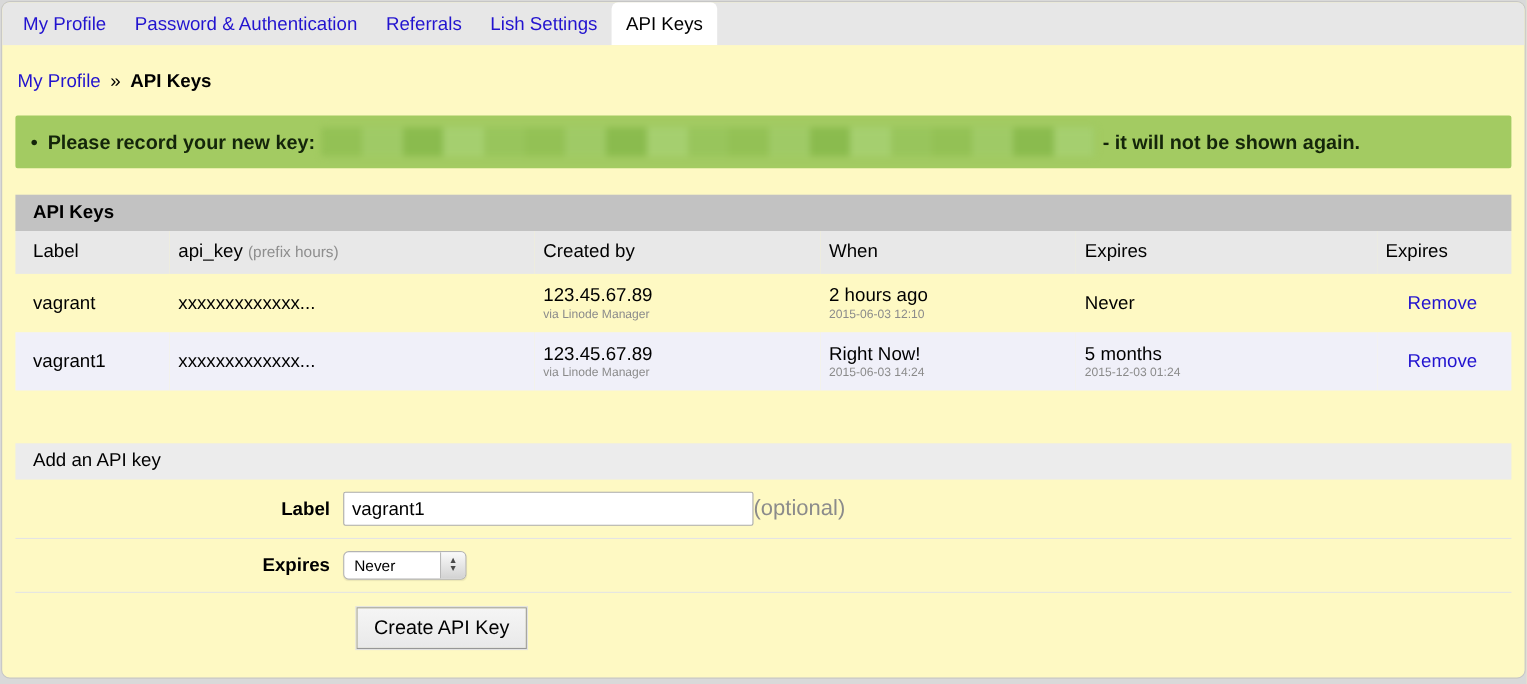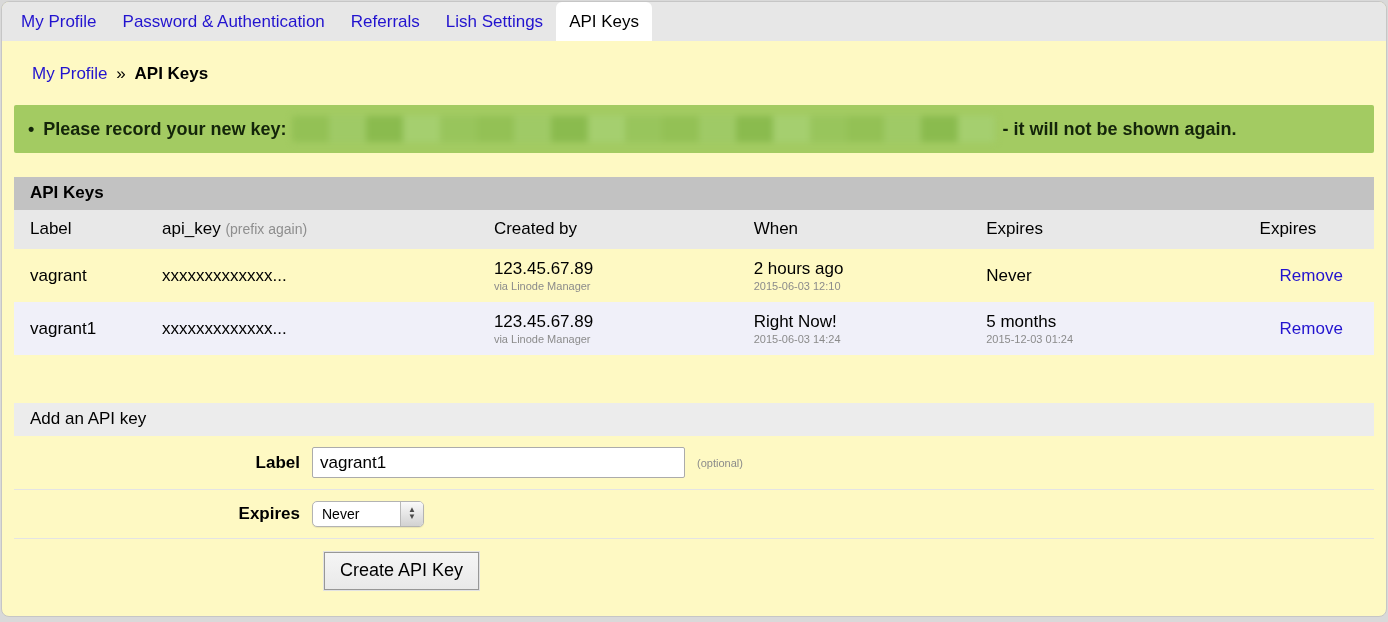--- a/index.html
+++ b/index.html
@@ -34,21 +34,21 @@
     white-space: nowrap;
   }
   .tab.active {
     background: #fff;
     color: #000;
     border-radius: 6px 6px 0 0;
   }
   
   .content { padding: 0 12px; }
   .breadcrumb {
-    margin: 23px 18px 21px;
+    margin: 23px 2px 21px;
     font-size: 17px;
   }
   .bc-link { color: #2213cf; text-decoration: none; cursor: pointer; }
   .bc-sep { margin: 0 4px; }
   .bc-current { font-weight: bold; }
   
   .notice {
     background: #a3cb62;
     border-radius: 2px;
     height: 48px;
@@ -128,21 +128,21 @@
   }
   .text-input {
     width: 373px; height: 31px;
     border: 1px solid #ababab;
     border-radius: 2px;
     font-family: "Liberation Sans", sans-serif;
     font-size: 17px;
     padding: 2px 7px;
     color: #000;
   }
-  .hint { color: #8b8b8b; font-size: 11px; margin-left: 12px; }
+  .hint { color: #8b8b8b; font-size: 20px; }
   .select {
     display: inline-flex;
     align-items: center;
     justify-content: space-between;
     width: 112px; height: 26px;
     background: #fff;
     border: 1px solid #b3b3b3;
     border-radius: 5px;
     box-shadow: 0 1px 1px rgba(0,0,0,0.08);
     cursor: pointer;
@@ -208,21 +208,21 @@
             <col style="width:19.1%">
           <col style="width:17.1%">
             <col style="width:20.1%">
             <col style="width:9%">
         </colgroup>
         <thead>
           <tr>
             <th>Label</th>
             <th>
               <span>api_key</span>
-              <span class="hdr-note">(prefix again)</span>
+              <span class="hdr-note">(prefix hours)</span>
             </th>
             <th>Created by</th>
             <th>When</th>
             <th>Expires</th>
             <th>Expires</th>
           </tr>
         </thead>
         <tbody>
           <tr>
             <td>vagrant</td>

